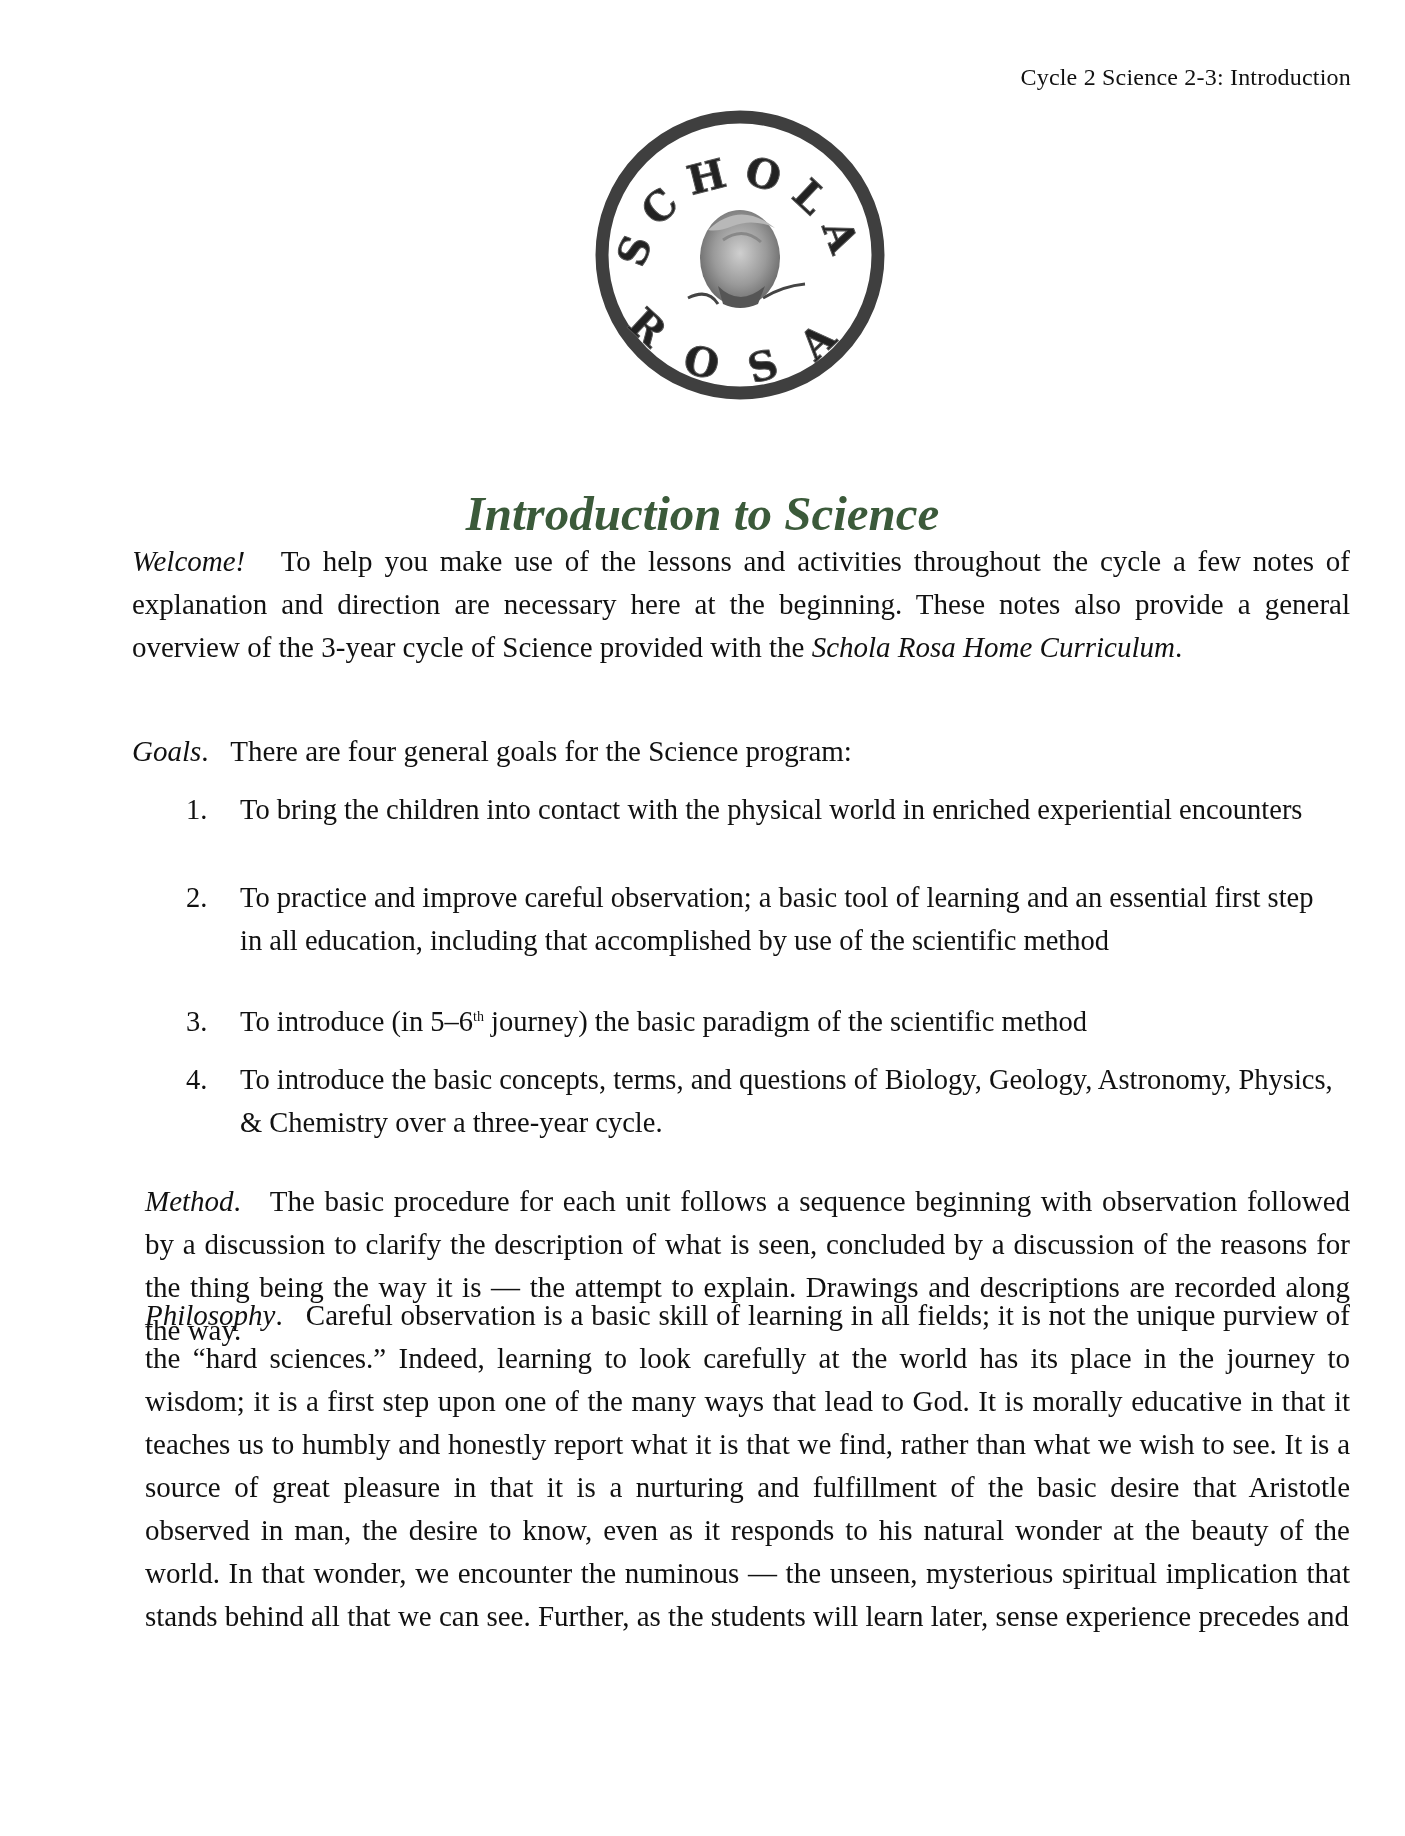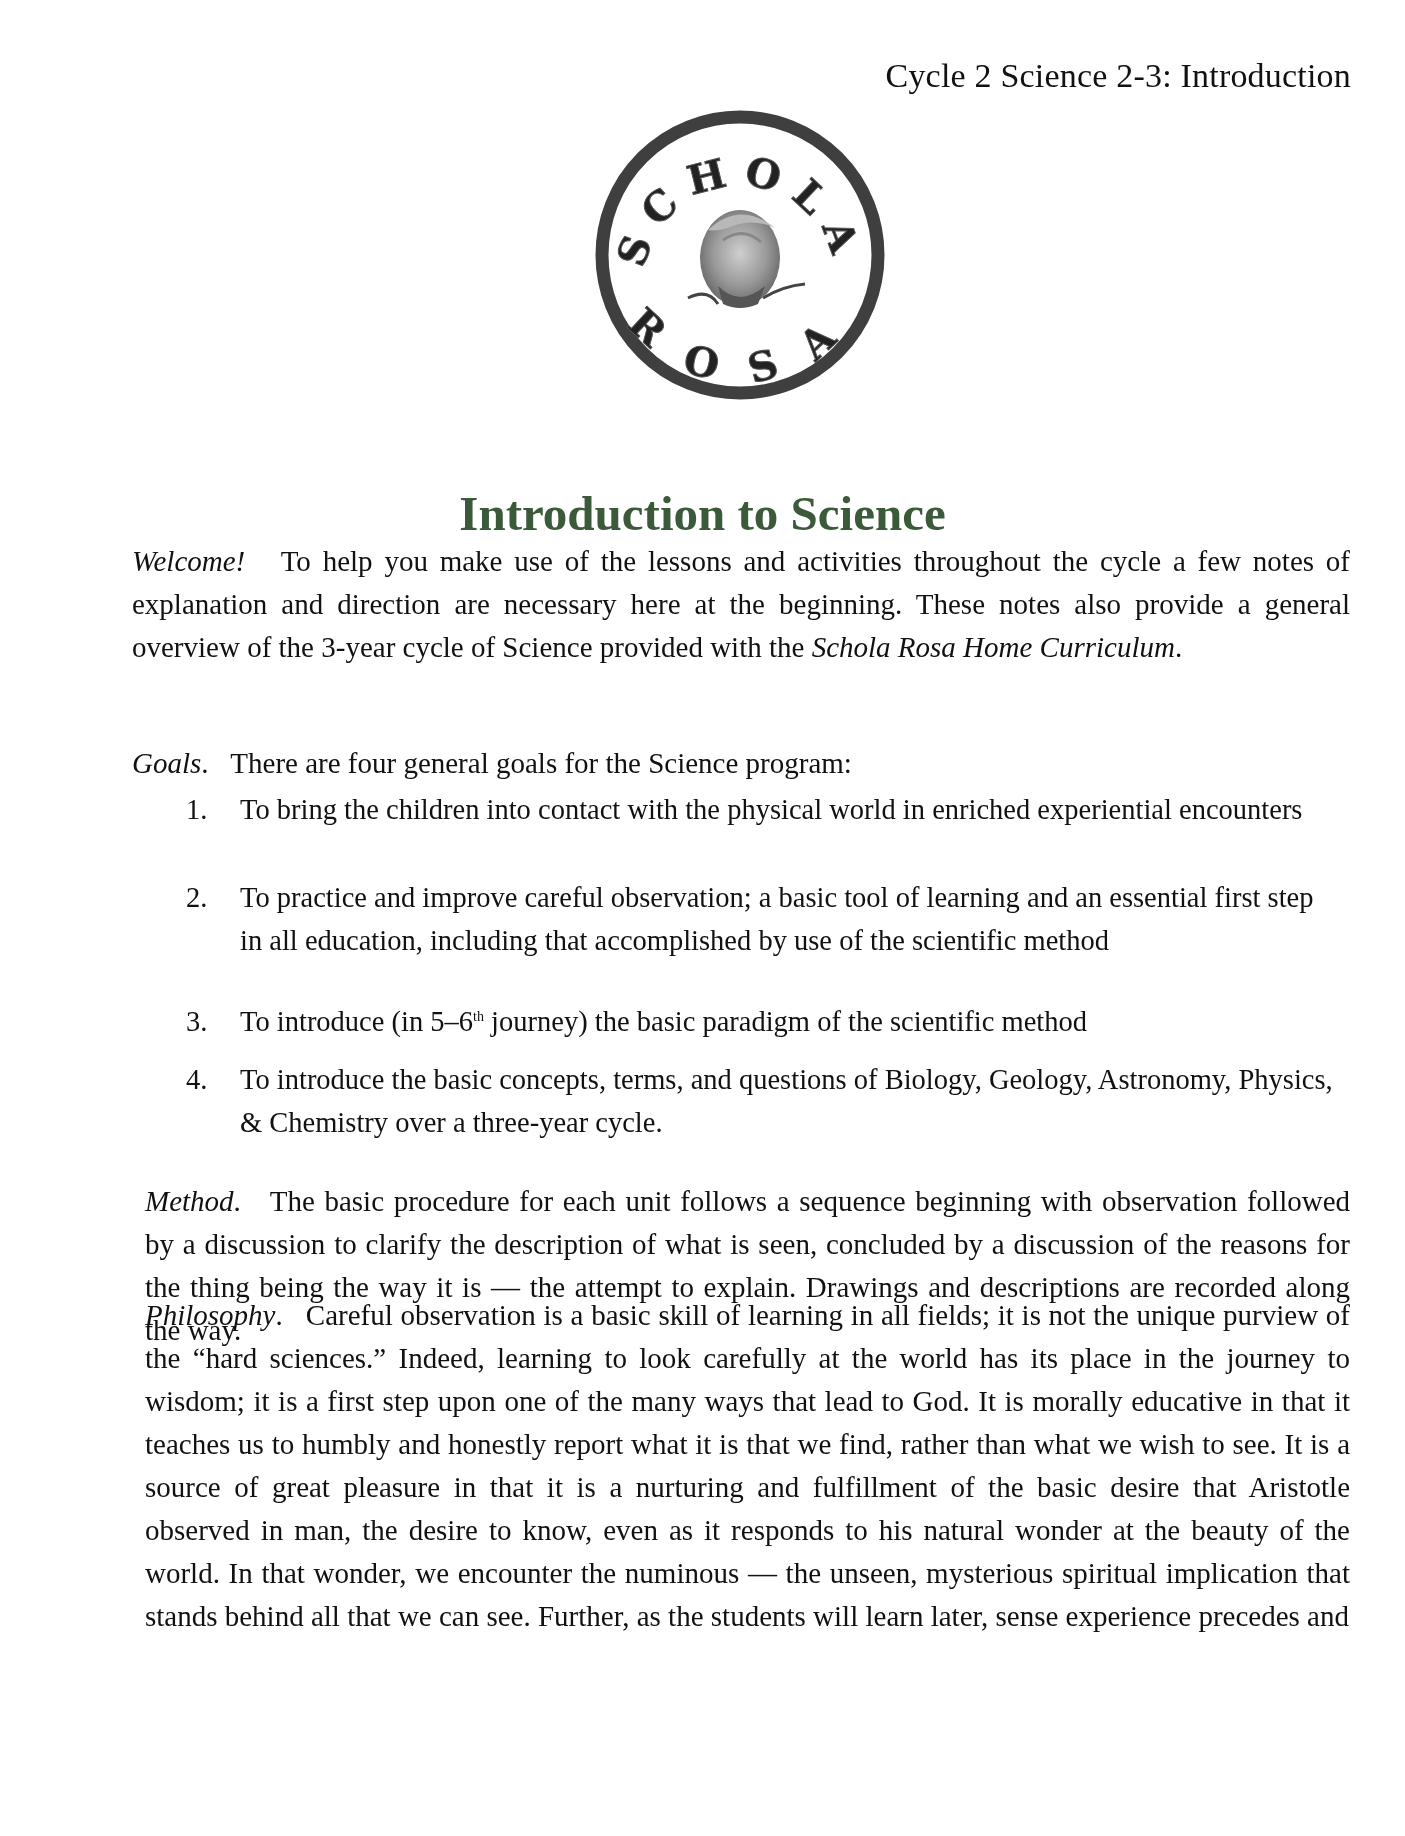--- a/index.html
+++ b/index.html
@@ -6,53 +6,54 @@
     body {
       width: 1405px;
       height: 1836px;
       position: relative;
       overflow: hidden;
       font-family: "Liberation Serif", "DejaVu Serif", serif;
       color: #111111;
     }
     .running-header {
       position: absolute;
-      top: 57px;
+      top: 64px;
       right: 54px;
-      font-size: 34px;
+      font-size: 24px;
       letter-spacing: 0.2px;
     }
     .logo {
       position: absolute;
       left: 593px;
       top: 108px;
       width: 294px;
       height: 294px;
     }
     .title {
       position: absolute;
       top: 452px;
       left: 0;
       width: 1405px;
       text-align: center;
       font-size: 49px;
       font-weight: bold;
       color: #3b5a3a;
+      font-style: italic;
     }
     .para {
       position: absolute;
       font-size: 29px;
       line-height: 43px;
       text-align: justify;
       margin: 0;
     }
     .para .lead { font-style: italic; }
     .para .ital { font-style: italic; }
     .welcome { top: 540px; left: 132px; width: 1218px; }
-    .goals-intro { top: 730px; left: 132px; width: 1218px; text-align: left; margin-top: 12px; }
+    .goals-intro { top: 730px; left: 132px; width: 1218px; text-align: left; }
     .goal-list {
       position: absolute;
       left: 186px;
       top: 788px;
       width: 1150px;
       margin: 0; padding: 0;
       list-style: none;
       font-size: 28.5px;
       line-height: 43px;
     }

